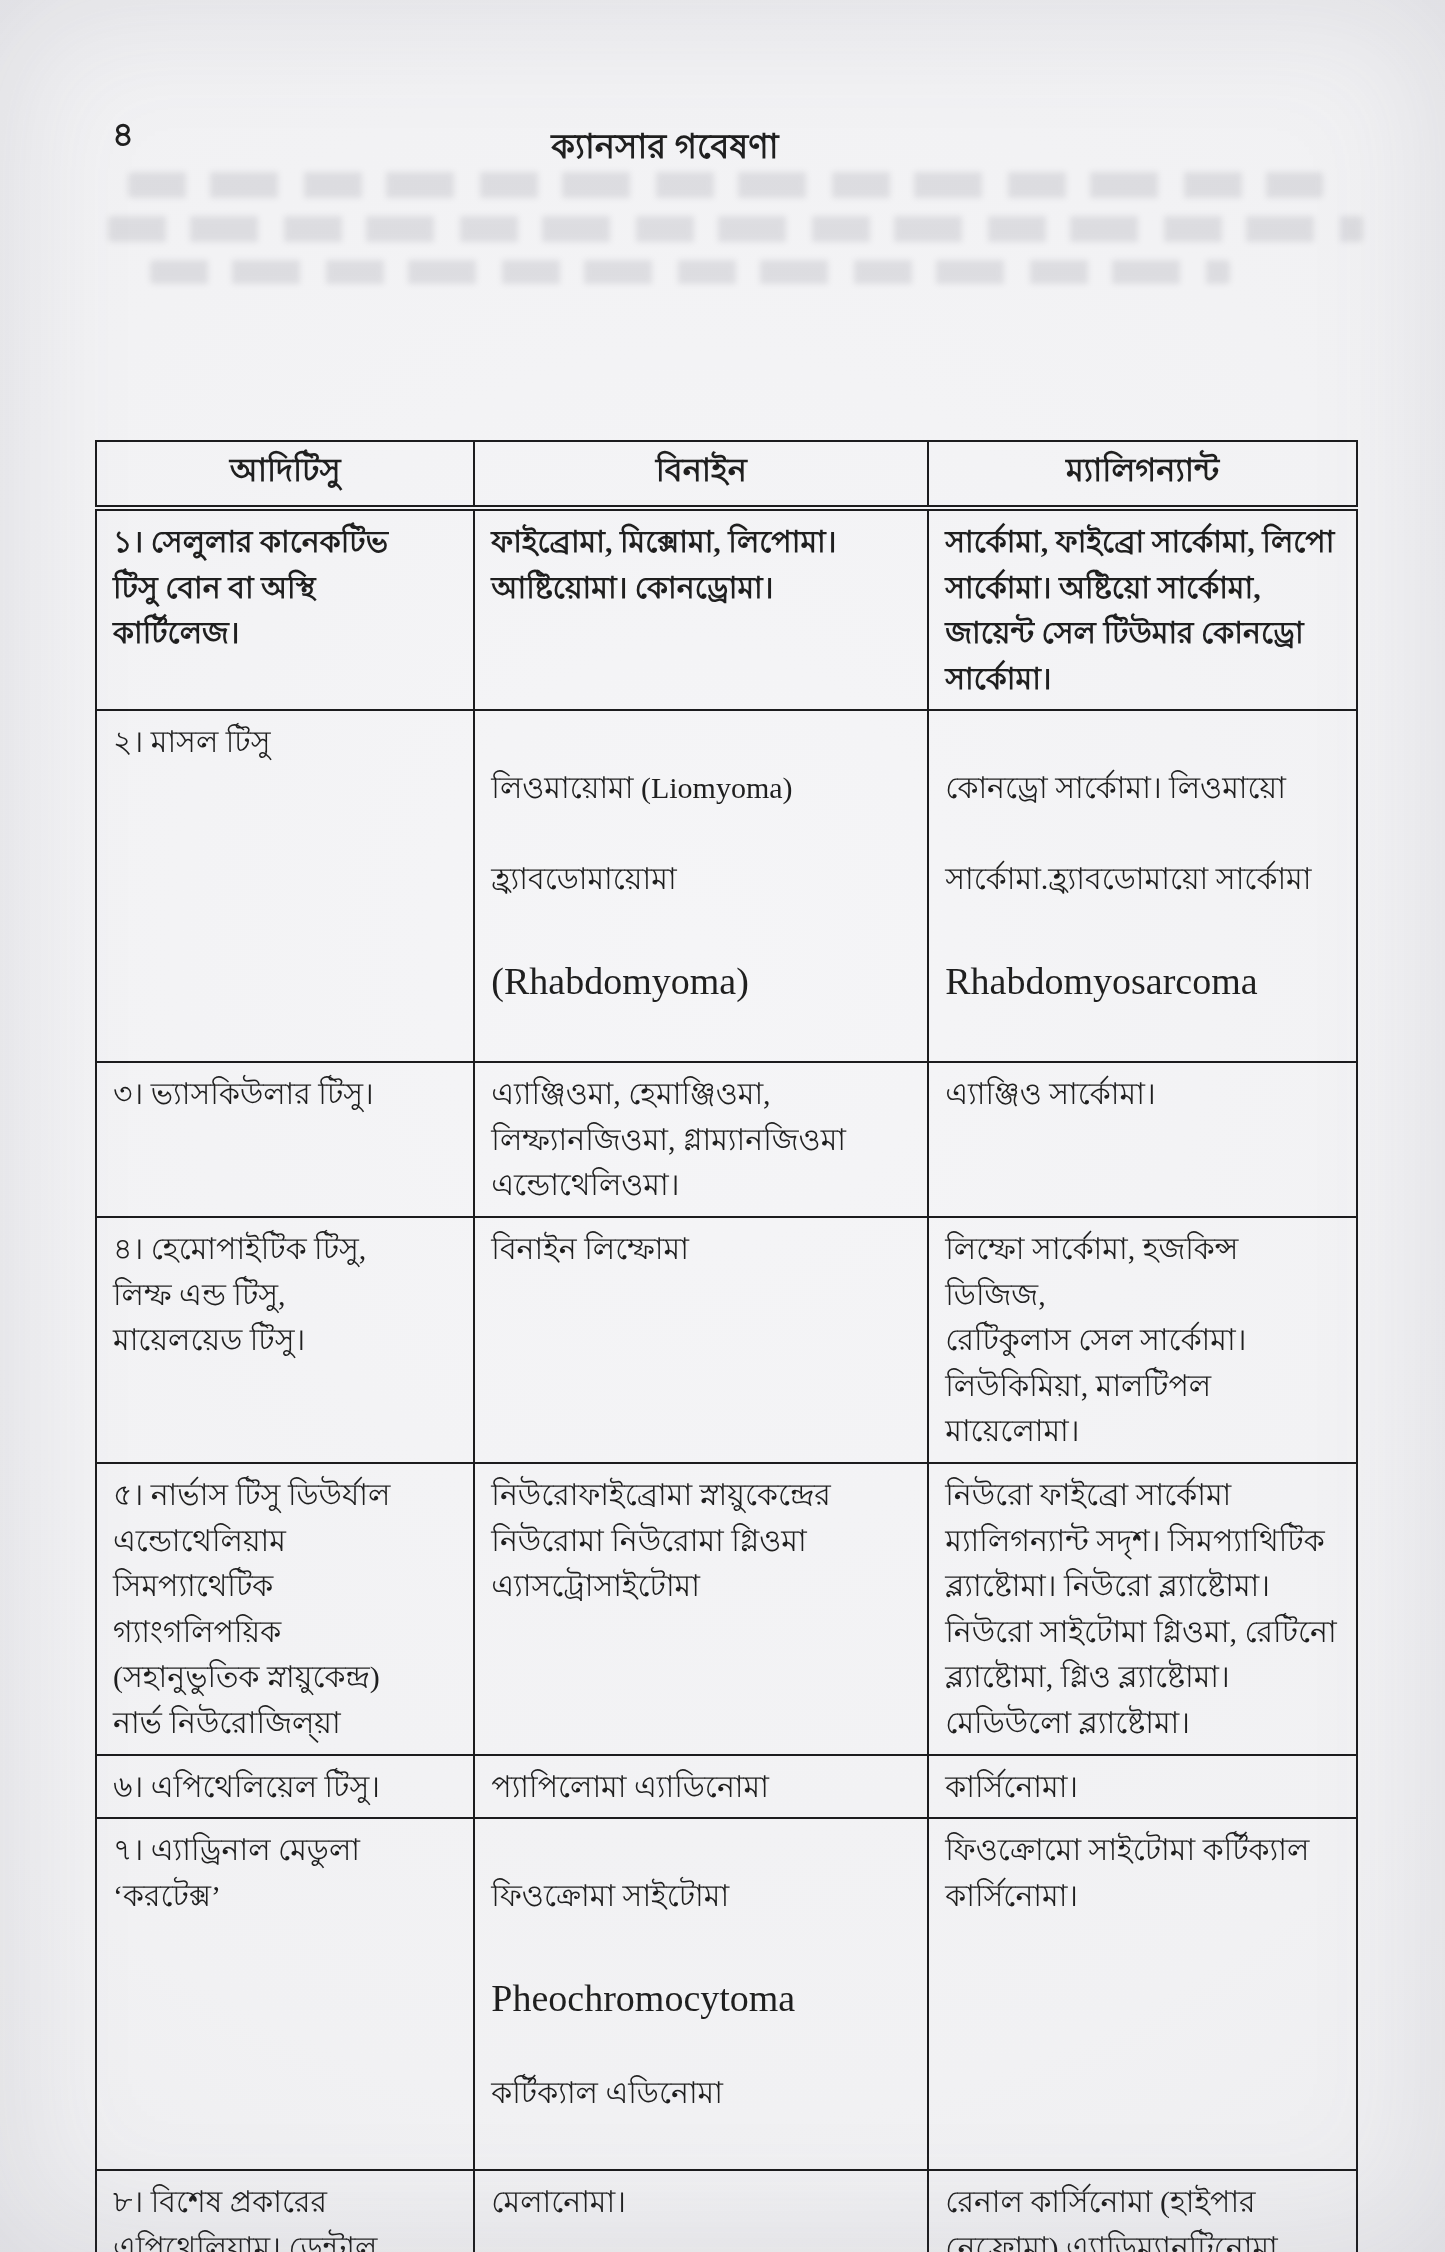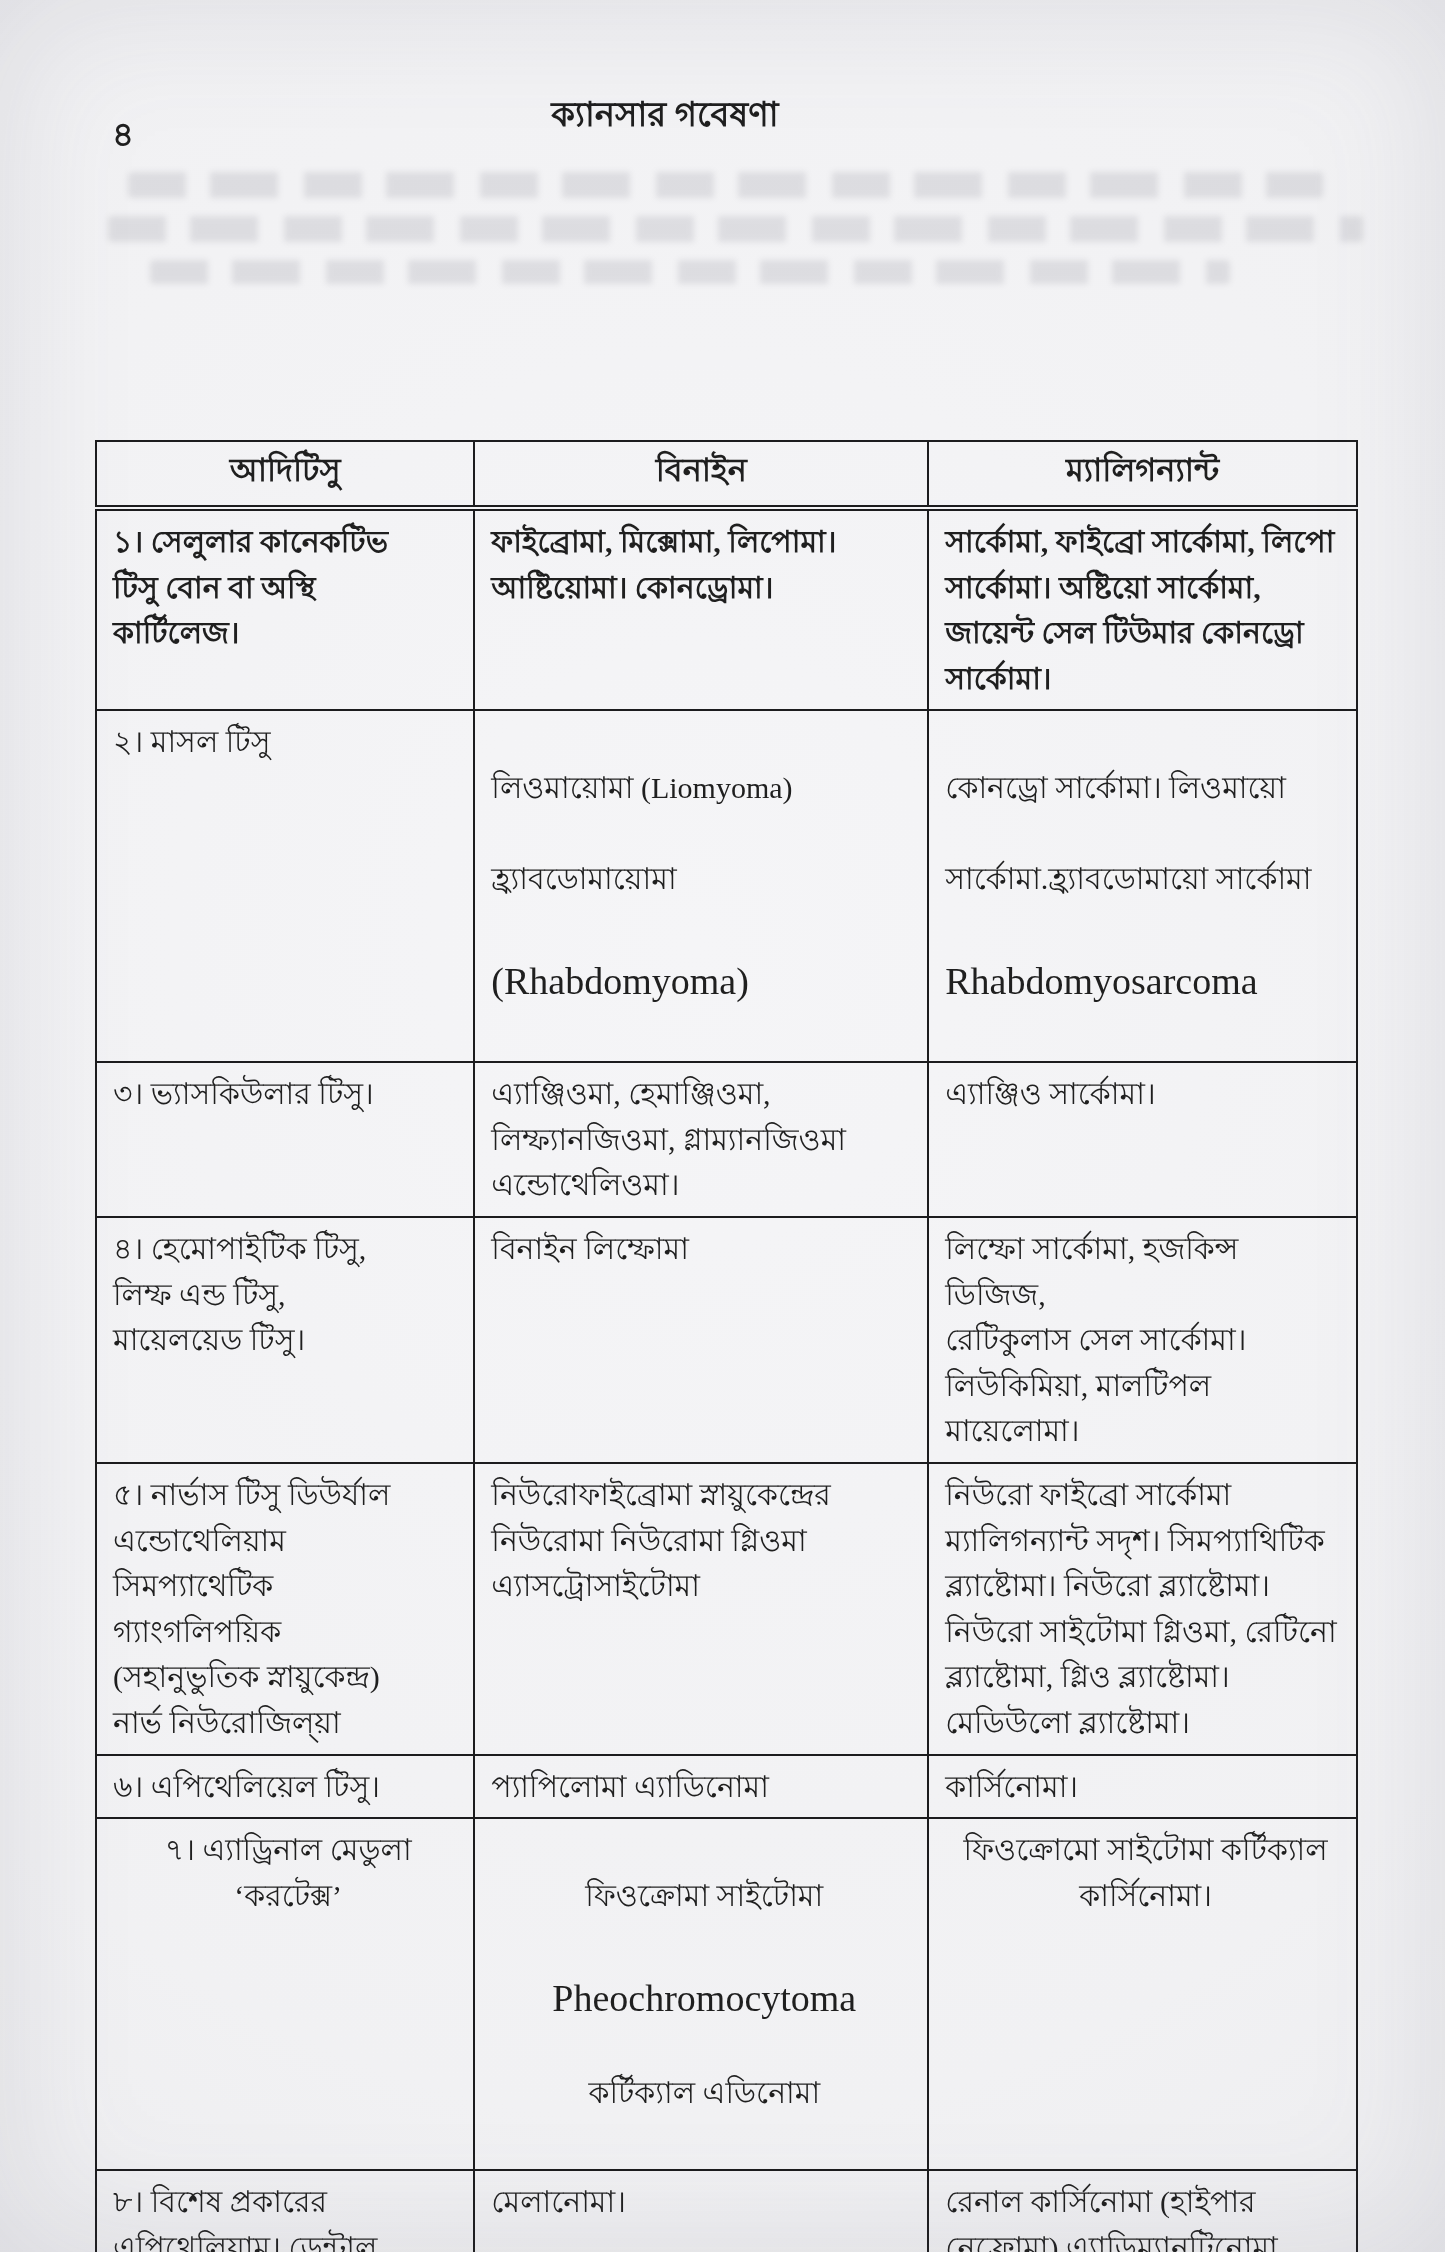--- a/index.html
+++ b/index.html
@@ -20,21 +20,21 @@
     content:"";
     position:absolute;inset:0;
     box-shadow:inset 0 0 140px rgba(95,95,110,0.14);
     pointer-events:none;
   }
   .page-number{
     position:absolute;left:112px;top:108px;
     font-size:34px;font-weight:bold;
   }
   .running-head{
-    position:absolute;left:0;top:88px;width:1330px;
+    position:absolute;left:0;top:120px;width:1330px;
     text-align:center;
     font-size:34px;font-weight:bold;
   }
   .page-title{
     position:absolute;left:0;top:348px;width:1300px;
     text-align:center;
     font-size:40px;font-weight:bold;
     margin:0;
   }
   
@@ -80,21 +80,21 @@
     padding:8px 10px 8px 16px;
     white-space:pre-line;
   }
   thead tr{height:46px;}
   tbody tr:nth-child(1){height:195px;font-weight:bold;}
   tbody tr:nth-child(2){height:178px;}
   tbody tr:nth-child(3){height:140px;}
   tbody tr:nth-child(4){height:242px;}
   tbody tr:nth-child(5){height:257px;}
   tbody tr:nth-child(6){height:58px;}
-  tbody tr:nth-child(7){height:170px;text-align:center;}
+  tbody tr:nth-child(7){height:170px;}
   tbody tr:nth-child(8){height:210px;}
   tbody tr:nth-child(9){height:60px;}
   tbody tr:nth-child(10){height:120px;}
   .line{display:block;}
   .latin-big{
     display:block;
     font-size:38px;
     line-height:1.35;
     font-family:"Liberation Serif",serif;
     margin-top:9px;

